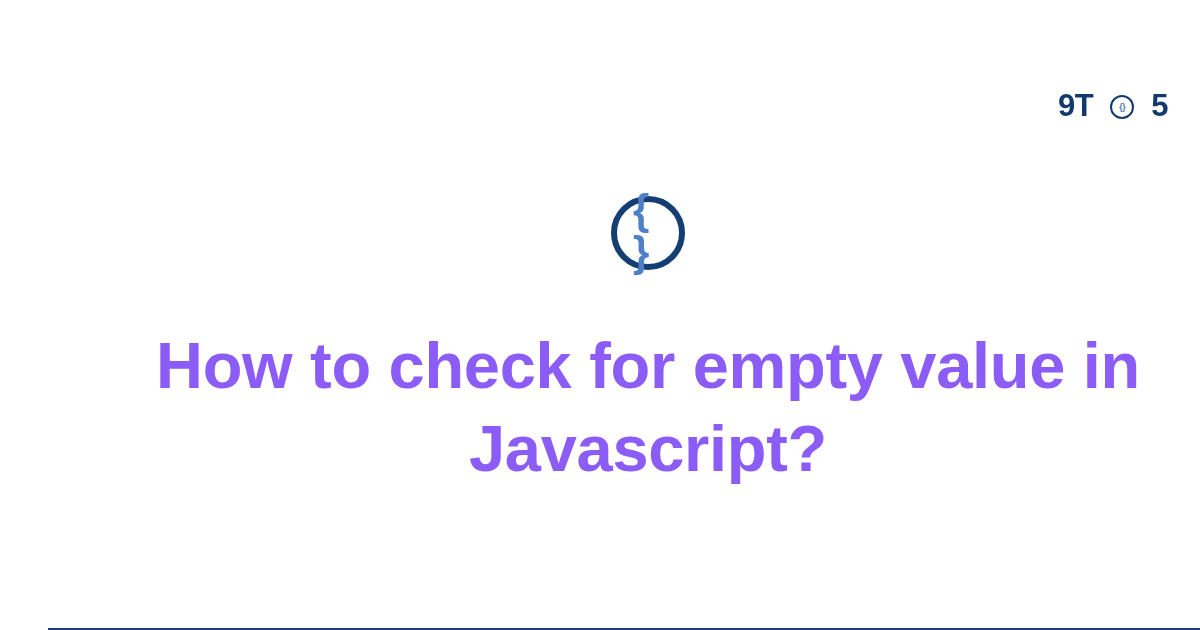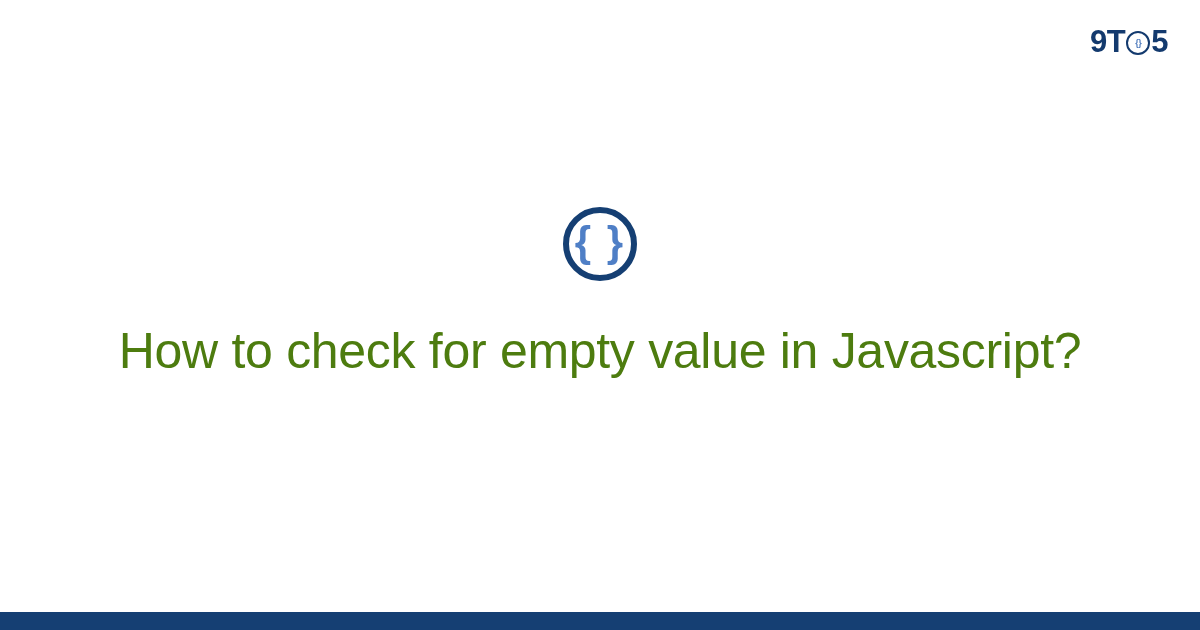--- a/index.html
+++ b/index.html
@@ -1,16 +1,16 @@
 <!DOCTYPE html>
 <html><head>
   <meta charset="utf-8">
   <style>
     * {
-      margin: 0;
+      margin: 16px;
       padding: 0;
       box-sizing: border-box;
     }
     body {
       width: 1200px;
       height: 630px;
       font-family: -apple-system, BlinkMacSystemFont, 'Segoe UI', Helvetica, Arial, sans-serif;
       background: #ffffff;
       position: relative;
       overflow: hidden;
@@ -78,23 +78,23 @@
       font-size: 42px;
       font-weight: 700;
       color: #4f7fc6;
       font-family: 'Segoe UI', Arial, sans-serif;
       letter-spacing: 2px;
       line-height: 1;
       position: relative;
       top: -2px;
     }
     .title {
-      font-size: 50px;
-      font-weight: 400;
-      color: #4d7c0f;
+      font-size: 65px;
+      font-weight: 700;
+      color: #8b5cf6;
       text-align: center;
       line-height: 1.28;
       max-width: 1000px;
       letter-spacing: -0.3px;
     }
     .footer-bar {
       position: absolute;
       bottom: 0;
       left: 0;
       width: 100%;

